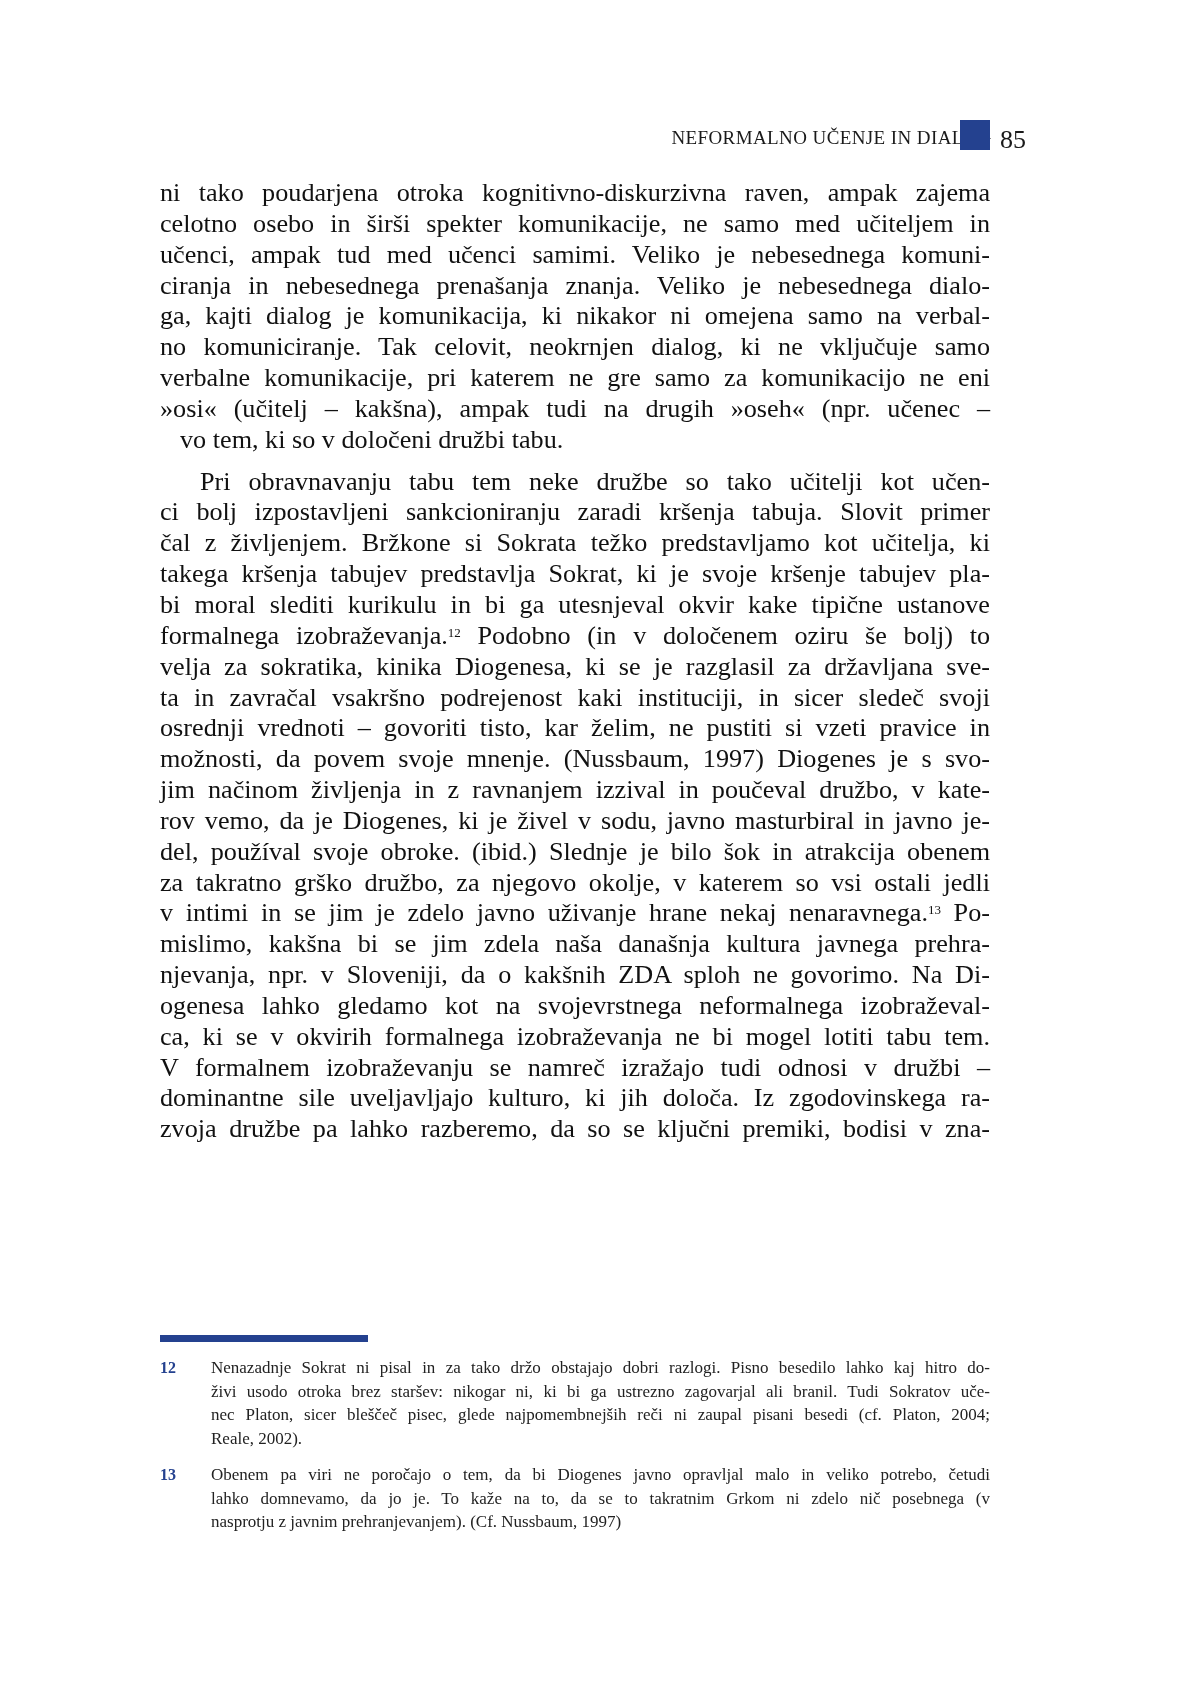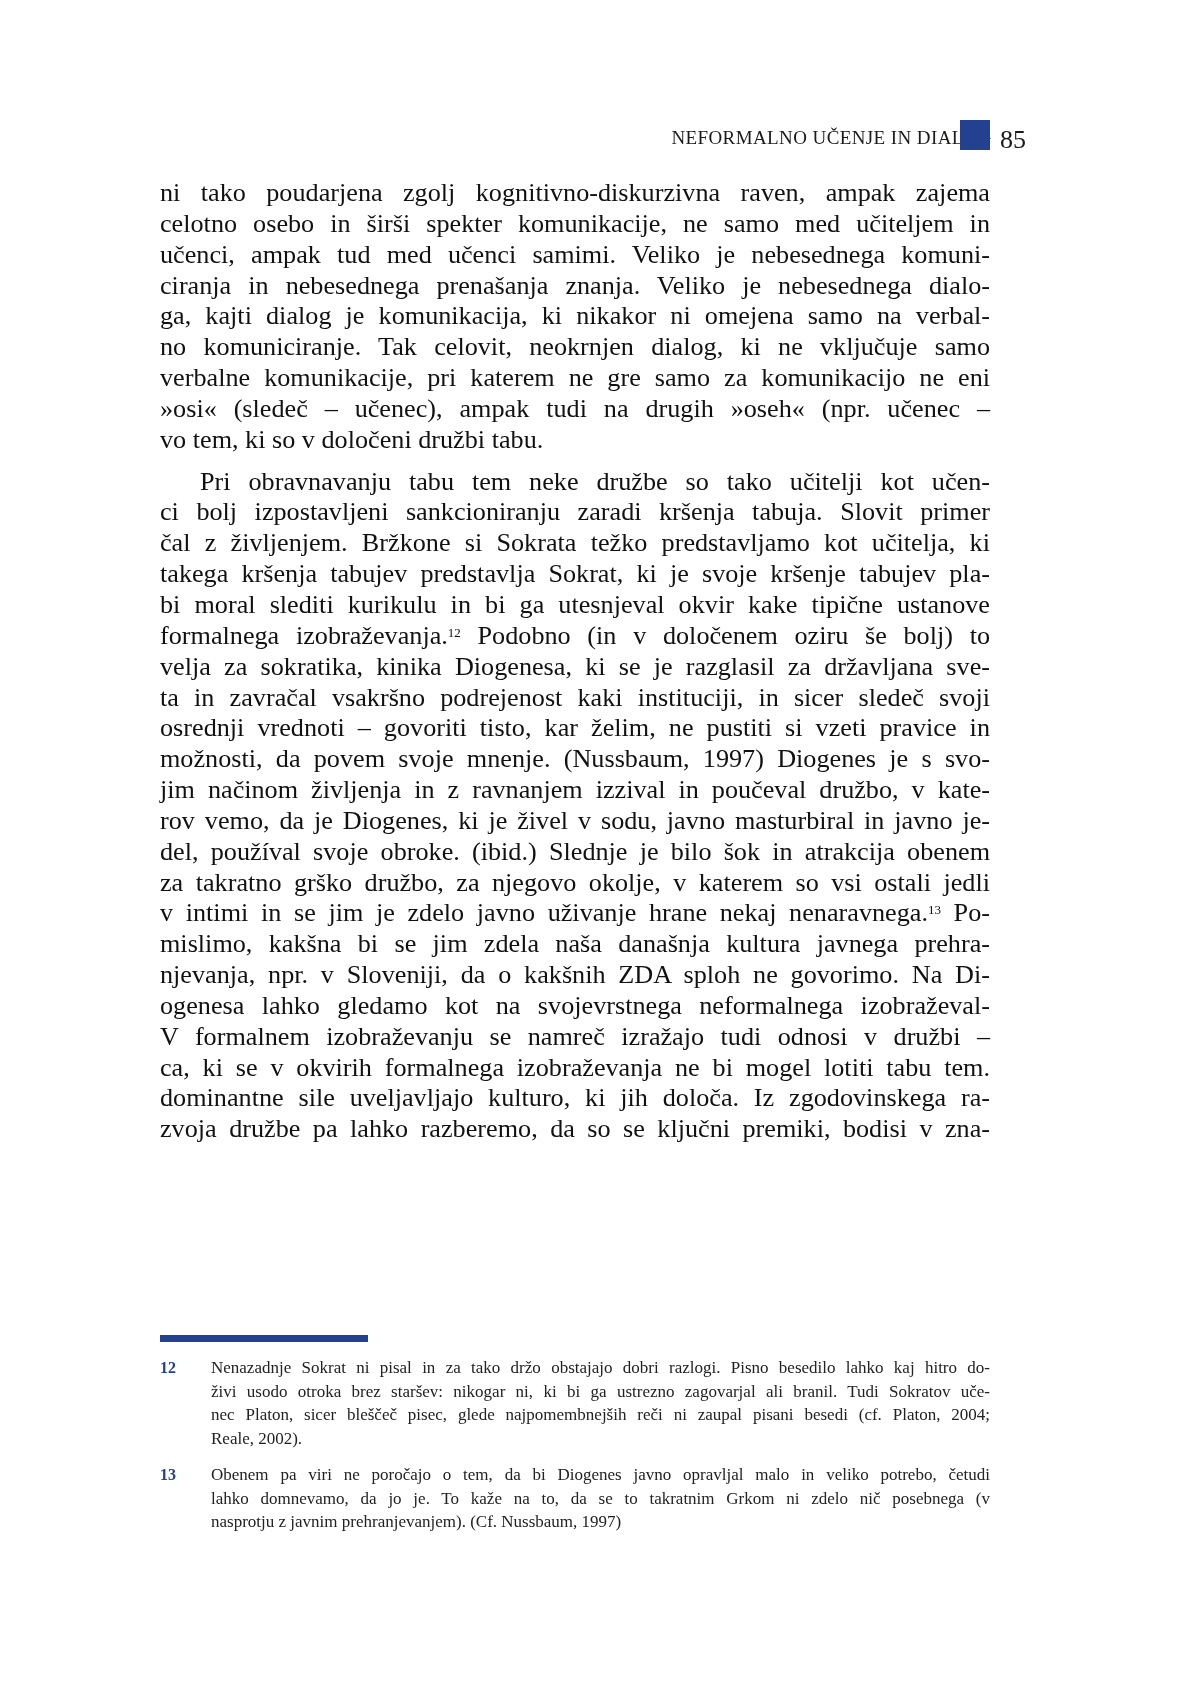--- a/index.html
+++ b/index.html
@@ -28,21 +28,21 @@
     .body-text {
       position: absolute; left: 160px; top: 178px; width: 830px;
       font-family: "Liberation Serif", "DejaVu Serif", serif;
       font-size: 26.2px; color: #111;
       line-height: 30.85px;
     }
     .line {
       display: block; white-space: nowrap; text-align: justify; text-align-last: justify;
       height: 30.85px; overflow: visible;
     }
-    .line.last { text-align-last: left; }
+    .line.last { text-align-last: left; margin-left: 20px; }
     .line.indent { padding-left: 40px; margin-top: 11px; }
     sup.fnref { font-size: 13px; vertical-align: top; position: relative; top: -3px; }
 
     .footnote-rule {
       position: absolute; left: 160px; top: 1335px; width: 208px; height: 7px;
       background: #24418f;
     }
     .footnotes {
       position: absolute; left: 160px; top: 1356px; width: 830px;
       font-family: "Liberation Serif", "DejaVu Serif", serif;
@@ -60,49 +60,49 @@
 
 <div class="page">
 
   <div class="running-head">
     <span class="rh-title">NEFORMALNO UČENJE IN DIALOG</span>
   </div>
   <div class="rh-square"></div>
   <div class="rh-page">85</div>
 
   <div class="body-text">
-    <span class="line">ni tako poudarjena zgolj kognitivno-diskurzivna raven, ampak zajema</span>
+    <span class="line">ni tako poudarjena otroka kognitivno-diskurzivna raven, ampak zajema</span>
     <span class="line">celotno osebo in širši spekter komunikacije, ne samo med učiteljem in</span>
     <span class="line">učenci, ampak tud med učenci samimi. Veliko je nebesednega komuni-</span>
     <span class="line">ciranja in nebesednega prenašanja znanja. Veliko je nebesednega dialo-</span>
     <span class="line">ga, kajti dialog je komunikacija, ki nikakor ni omejena samo na verbal-</span>
     <span class="line">no komuniciranje. Tak celovit, neokrnjen dialog, ki ne vključuje samo</span>
     <span class="line">verbalne komunikacije, pri katerem ne gre samo za komunikacijo ne eni</span>
-    <span class="line">»osi« (sledeč – učenec), ampak tudi na drugih »oseh« (npr. učenec –</span>
+    <span class="line">»osi« (učitelj – kakšna), ampak tudi na drugih »oseh« (npr. učenec –</span>
     <span class="line last">vo tem, ki so v določeni družbi tabu.</span>
     <span class="line indent">Pri obravnavanju tabu tem neke družbe so tako učitelji kot učen-</span>
     <span class="line">ci bolj izpostavljeni sankcioniranju zaradi kršenja tabuja. Slovit primer</span>
     <span class="line">čal z življenjem. Bržkone si Sokrata težko predstavljamo kot učitelja, ki</span>
     <span class="line">takega kršenja tabujev predstavlja Sokrat, ki je svoje kršenje tabujev pla-</span>
     <span class="line">bi moral slediti kurikulu in bi ga utesnjeval okvir kake tipične ustanove</span>
     <span class="line"><span>formalnega izobraževanja.</span><sup class="fnref">12</sup> <span>Podobno (in v določenem oziru še bolj) to</span></span>
     <span class="line">velja za sokratika, kinika Diogenesa, ki se je razglasil za državljana sve-</span>
     <span class="line">ta in zavračal vsakršno podrejenost kaki instituciji, in sicer sledeč svoji</span>
     <span class="line">osrednji vrednoti – govoriti tisto, kar želim, ne pustiti si vzeti pravice in</span>
     <span class="line">možnosti, da povem svoje mnenje. (Nussbaum, 1997) Diogenes je s svo-</span>
     <span class="line">jim načinom življenja in z ravnanjem izzival in poučeval družbo, v kate-</span>
     <span class="line">rov vemo, da je Diogenes, ki je živel v sodu, javno masturbiral in javno je-</span>
     <span class="line">del, používal svoje obroke. (ibid.) Slednje je bilo šok in atrakcija obenem</span>
     <span class="line">za takratno grško družbo, za njegovo okolje, v katerem so vsi ostali jedli</span>
     <span class="line"><span>v intimi in se jim je zdelo javno uživanje hrane nekaj nenaravnega.</span><sup class="fnref">13</sup> <span>Po-</span></span>
     <span class="line">mislimo, kakšna bi se jim zdela naša današnja kultura javnega prehra-</span>
     <span class="line">njevanja, npr. v Sloveniji, da o kakšnih ZDA sploh ne govorimo. Na Di-</span>
     <span class="line">ogenesa lahko gledamo kot na svojevrstnega neformalnega izobraževal-</span>
+    <span class="line">ca, ki se v okvirih formalnega izobraževanja ne bi mogel lotiti tabu tem.</span>
     <span class="line">V formalnem izobraževanju se namreč izražajo tudi odnosi v družbi –</span>
-    <span class="line">ca, ki se v okvirih formalnega izobraževanja ne bi mogel lotiti tabu tem.</span>
     <span class="line">dominantne sile uveljavljajo kulturo, ki jih določa. Iz zgodovinskega ra-</span>
     <span class="line">zvoja družbe pa lahko razberemo, da so se ključni premiki, bodisi v zna-</span>
   </div>
 
   <div class="footnote-rule"></div>
 
   <div class="footnotes">
     <div class="fn">
       <span class="fn-num">12</span>
       <span class="fn-line">Nenazadnje Sokrat ni pisal in za tako držo obstajajo dobri razlogi. Pisno besedilo lahko kaj hitro do-</span>

